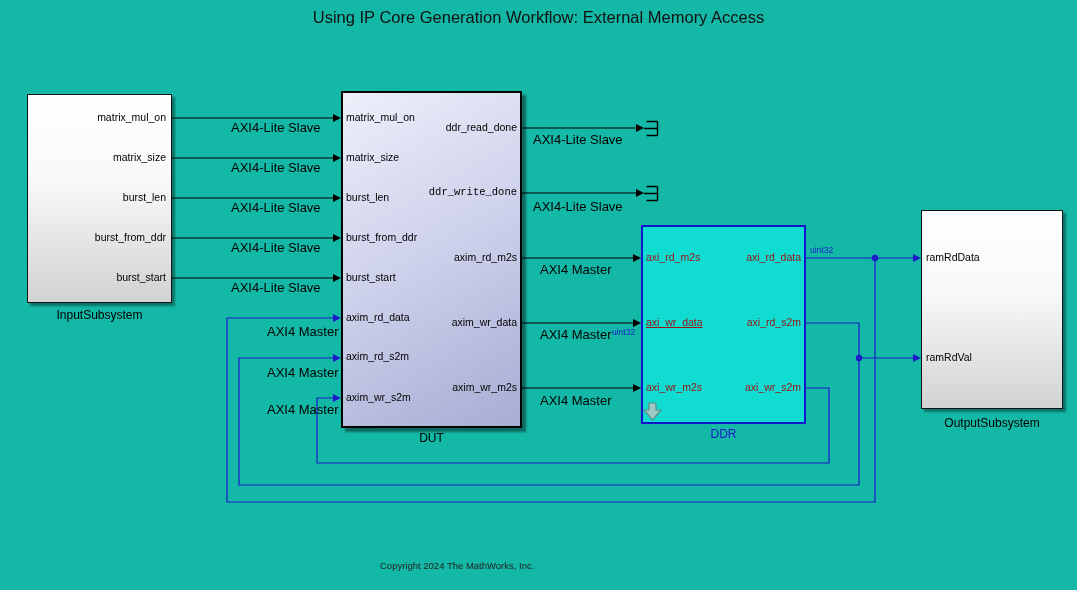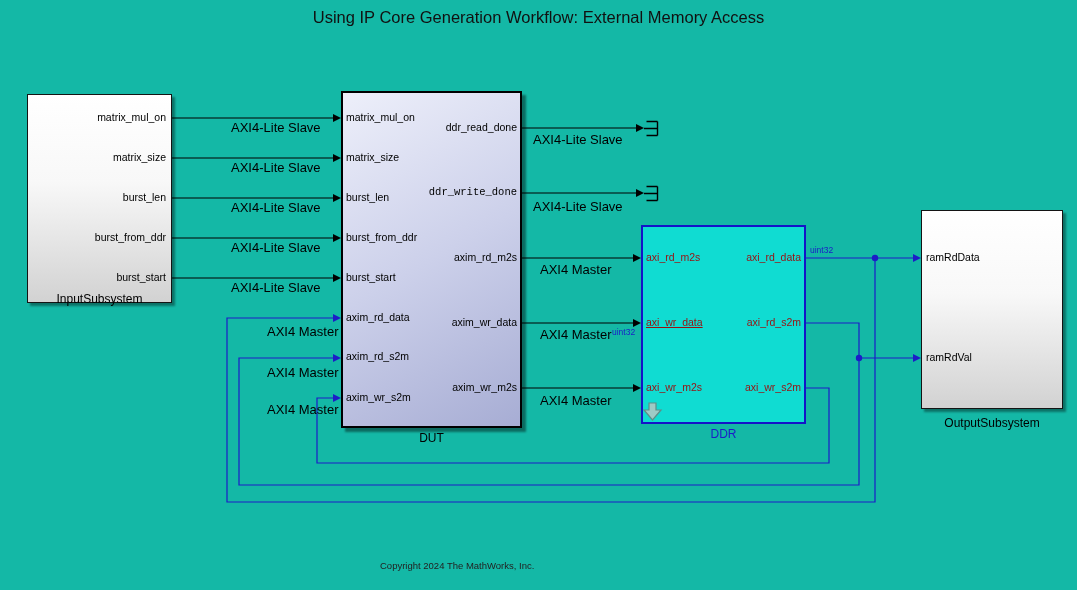--- a/index.html
+++ b/index.html
@@ -50,21 +50,21 @@
 <div id="canvas">
 
   <div class="title">Using IP Core Generation Workflow: External Memory Access</div>
   <div class="copyright">Copyright 2024 The MathWorks, Inc.</div>
 
   <div class="block subsys" style="left:27px;top:94px;width:145px;height:209px;"></div>
   <div class="block dut" style="left:341px;top:91px;width:181px;height:337px;"></div>
   <div class="block ddr" style="left:641px;top:225px;width:165px;height:199px;"></div>
   <div class="block subsys" style="left:921px;top:210px;width:142px;height:199px;"></div>
 
-  <div class="lbl block-name" style="left:27px;top:292px;width:145px;">InputSubsystem</div>
+  <div class="lbl block-name" style="left:27px;top:308px;width:145px;">InputSubsystem</div>
   <div class="lbl block-name" style="left:341px;top:431px;width:181px;">DUT</div>
   <div class="lbl block-name blue-name" style="left:641px;top:427px;width:165px;">DDR</div>
   <div class="lbl block-name" style="left:921px;top:396px;width:142px;margin-top:20px;">OutputSubsystem</div>
 
   <svg width="1077" height="590">
 
     <g stroke="#000" stroke-width="1.2" fill="none">
       <polyline points="172,118 334,118"></polyline>
       <polyline points="172,158 334,158"></polyline>
       <polyline points="172,198 334,198"></polyline>

